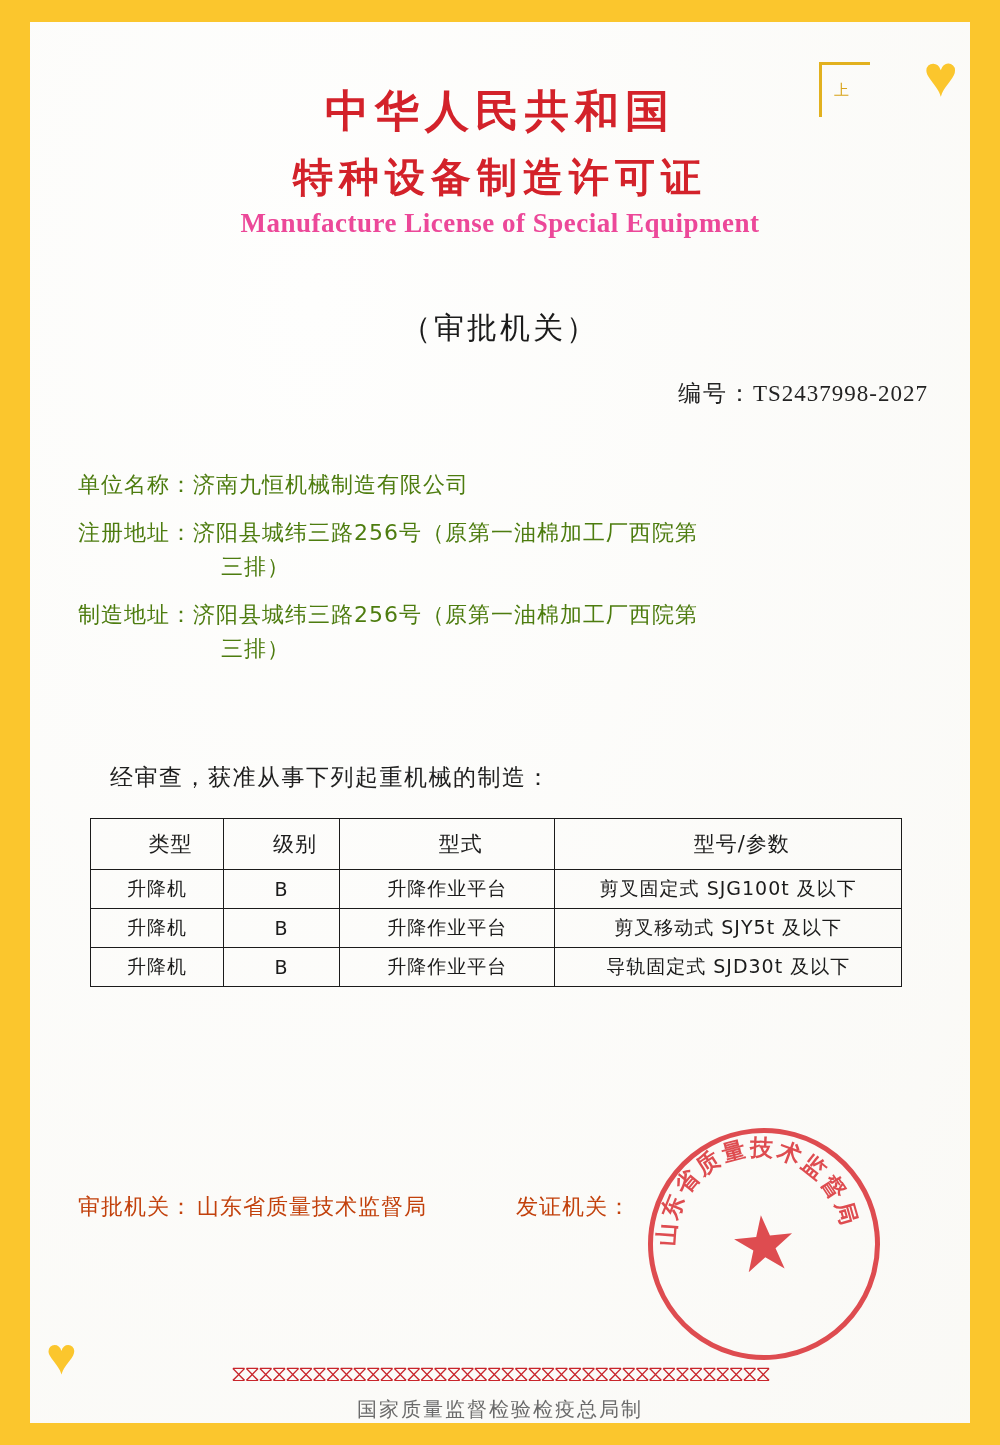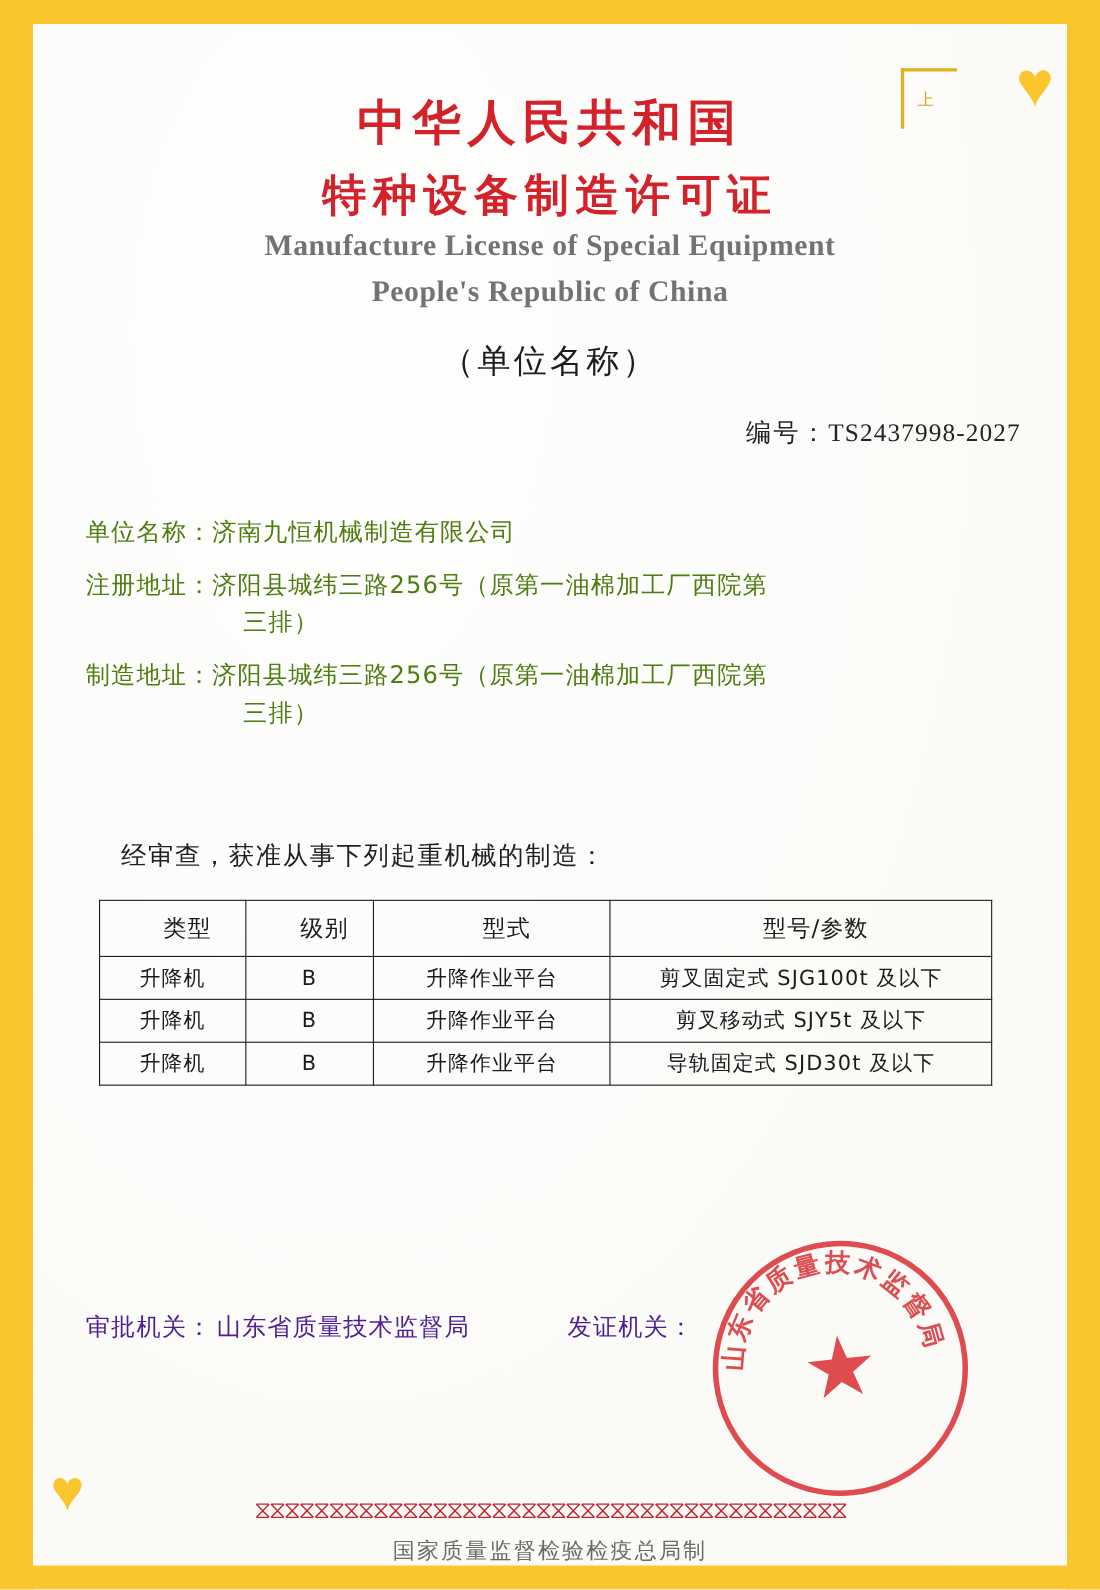--- a/index.html
+++ b/index.html
@@ -98,21 +98,21 @@
   #title-line2 {
     position: absolute;
     left: 0; right: 0;
     top: 150px;
     font-size: 40px;
   }
   .title-en {
     position: absolute;
     left: 0; right: 0;
     text-align: center;
-    color: #737373;
+    color: #ec4899;
     font-family: "Liberation Serif", serif;
     font-weight: bold;
     font-size: 27px;
     letter-spacing: 0.5px;
   }
   #title-en1 { top: 208px; }
   #title-en2 { top: 250px; }
 
   #category {
     position: absolute;
@@ -207,21 +207,21 @@
   .col-form  { width: 220px; }
   .col-model { width: 372px; }
 
   
   .footer {
     position: absolute;
     left: 78px;
     top: 1192px;
     width: 840px;
     font-family: "DejaVu Sans", sans-serif;
-    color: #4c1d95;
+    color: #c2410c;
   }
   .footer-row {
     display: flex;
     margin-bottom: 28px;
   }
   .footer-cell {
     display: flex;
     align-items: baseline;
   }
   .footer-cell.left { width: 438px; }
@@ -307,23 +307,22 @@
   <div class="heart heart-top-right">♥</div>
   <div class="heart heart-bottom-left">♥</div>
 
   <div class="corner-mark">
     <span>上</span>
   </div>
 
   <div id="title-line2" class="title-cn">特种设备制造许可证</div>
   <div id="title-line1" class="title-cn">中华人民共和国</div>
   <div id="title-en1" class="title-en">Manufacture License of Special Equipment</div>
-  <div id="title-en2" class="title-en">People's Republic of China</div>
-
-  <div id="category">（单位名称）</div>
+
+  <div id="category">（审批机关）</div>
 
   <div id="serial">
     <span class="label">编号：</span><span>TS2437998-2027</span>
   </div>
 
   <div class="fields">
 
     <div class="field-row">
       <div class="field-label">单位名称：</div>
       <div class="field-value">济南九恒机械制造有限公司</div>

